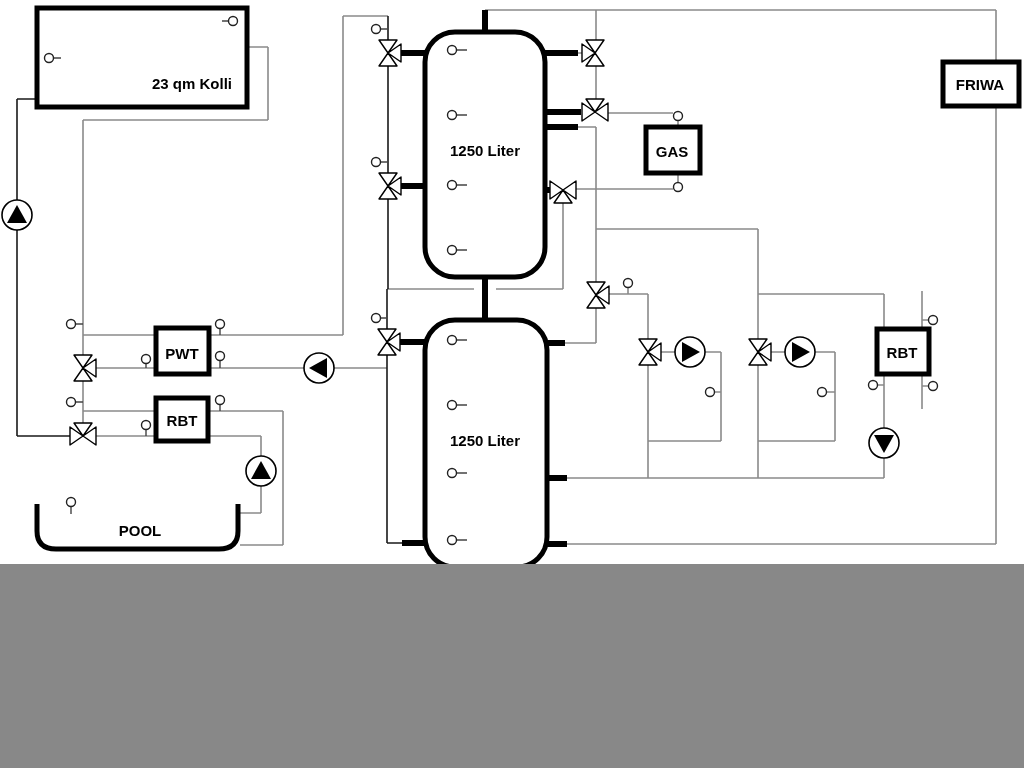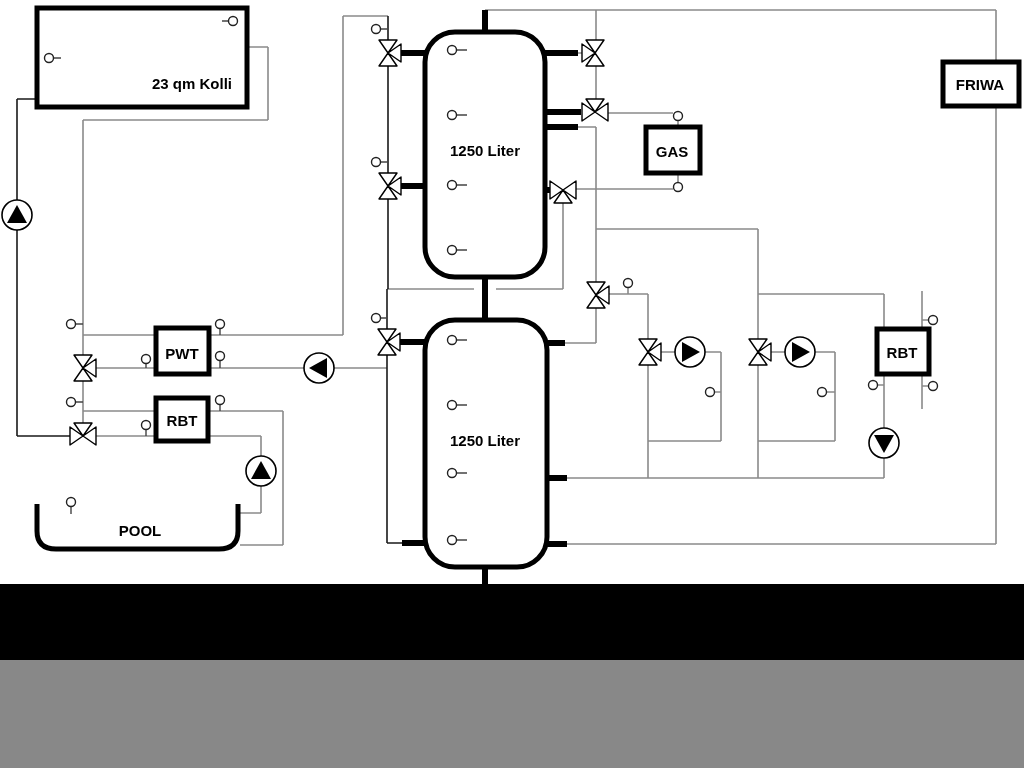--- a/index.html
+++ b/index.html
@@ -4,21 +4,21 @@
 <style>
   :root{
     --bg:#ffffff;
     --pipe:#8a8a8a;
     --pipe-dark:#1a1a1a;
     --comp:#000000;
     --band:#000000;
   }
   html,body{margin:0;padding:0;background:#888;}
   .stage{
-    width:1024px;height:660px;background:var(--bg);
+    width:1024px;height:564px;background:var(--bg);
     position:relative;overflow:hidden;
     font-family:"Liberation Sans", sans-serif;
   }
   svg{display:block;}
   .pipe{stroke:var(--pipe);stroke-width:1.6;fill:none;}
   .pipe-dark{stroke:var(--pipe-dark);stroke-width:1.6;fill:none;}
   .stub{stroke:var(--comp);stroke-width:6;fill:none;}
   .stem{stroke:#444;stroke-width:1.4;fill:none;}
   .vessel{fill:#ffffff;stroke:var(--comp);stroke-width:5;}
   .sym{fill:#ffffff;stroke:#000;stroke-width:1.4;stroke-linejoin:round;}

